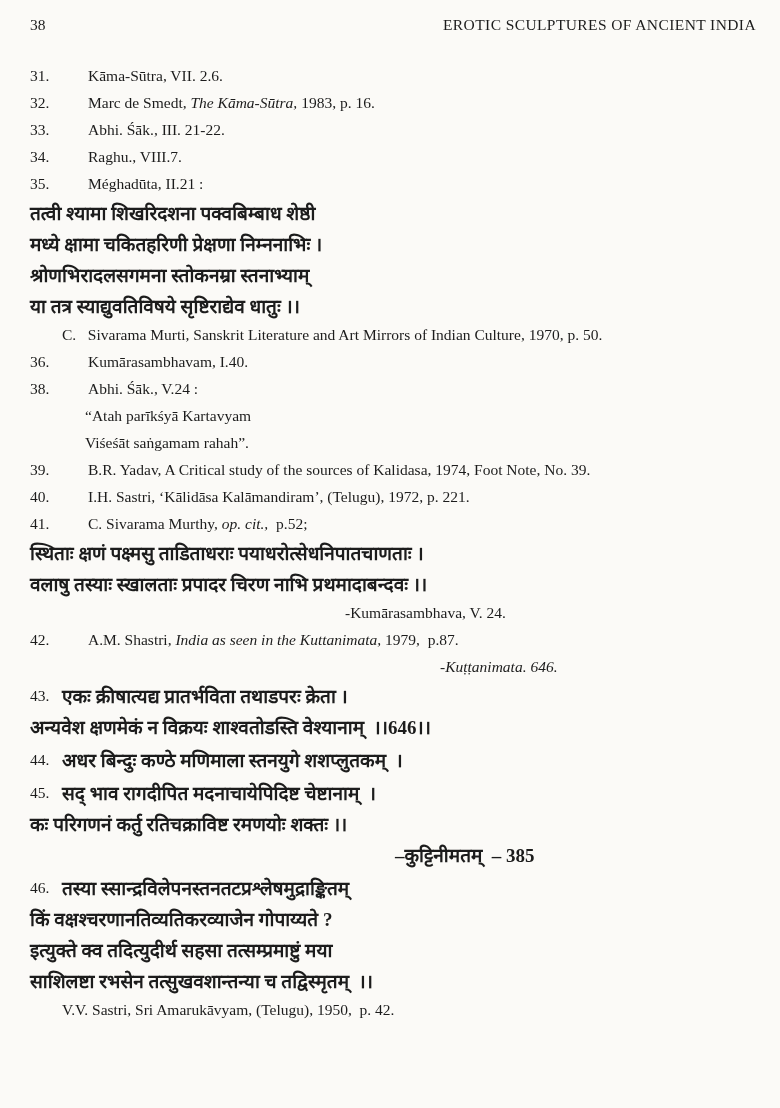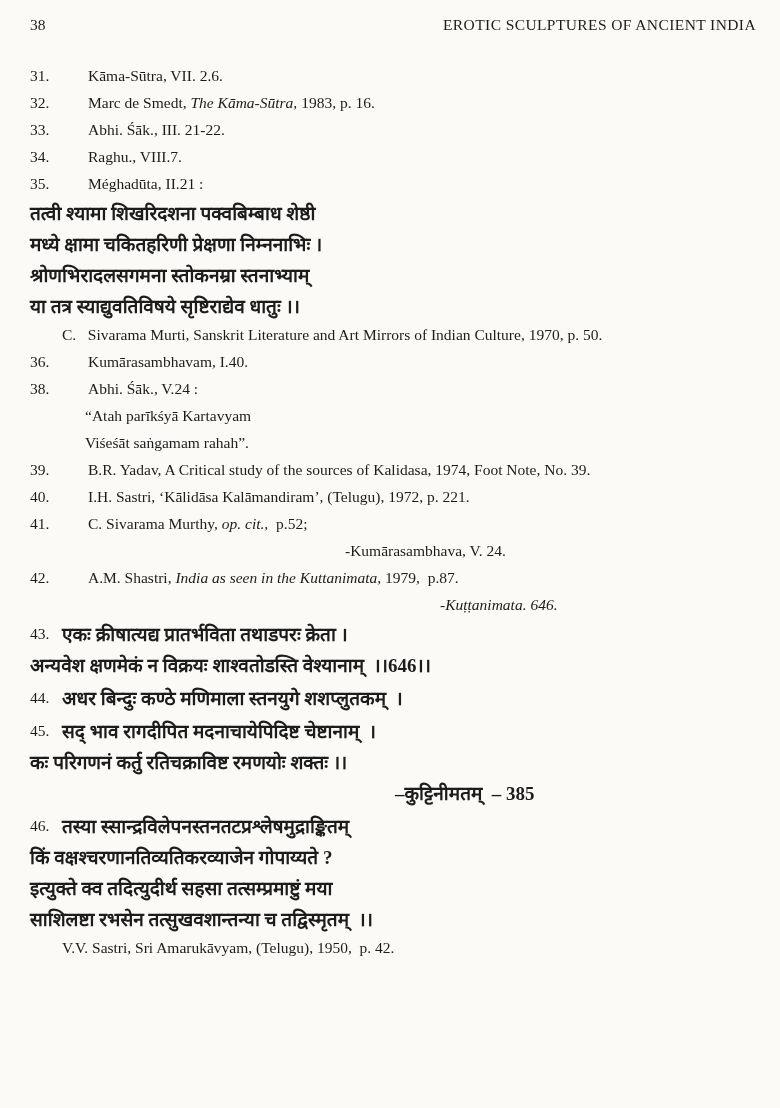--- a/index.html
+++ b/index.html
@@ -59,20 +59,22 @@
       <div class="ln verse-dev">श्रोणभिरादलसगमना स्तोकनम्रा स्तनाभ्याम्</div>
       <div class="ln verse-dev">या तत्र स्याद्युवतिविषये सृष्टिराद्येव धातुः ।।</div>
       <div class="ln note"><span>C.&nbsp;&nbsp; Sivarama Murti, Sanskrit Literature and Art Mirrors of Indian Culture, 1970, p. 50.</span></div>
       <div class="ln ref-lat"><span class="num">36.</span><span class="body"><span>Kumārasambhavam, I.40.</span></span></div>
       <div class="ln ref-lat"><span class="num">38.</span><span class="body"><span>Abhi. Śāk., V.24 :</span></span></div>
       <div class="ln verse-lat">“Atah parīkśyā Kartavyam</div>
       <div class="ln verse-lat">Viśeśāt saṅgamam rahah”.</div>
       <div class="ln ref-lat"><span class="num">39.</span><span class="body"><span>B.R. Yadav, A Critical study of the sources of Kalidasa, 1974, Foot Note, No. 39.</span></span></div>
       <div class="ln ref-lat"><span class="num">40.</span><span class="body"><span>I.H. Sastri, ‘Kālidāsa Kalāmandiram’, (Telugu), 1972, p. 221.</span></span></div>
       <div class="ln ref-lat"><span class="num">41.</span><span class="body"><span>C. Sivarama Murthy, </span><i>op. cit.,</i><span>  p.52;</span></span></div>
+      <div class="ln verse-dev">स्थिताः क्षणं पक्ष्मसु ताडिताधराः पयाधरोत्सेधनिपातचाणताः ।</div>
+      <div class="ln verse-dev">वलाषु तस्याः स्खालताः प्रपादर चिरण नाभि प्रथमादाबन्दवः ।।</div>
       <div class="ln attrib-lat" style="padding-left: 315px;">-Kumārasambhava, V. 24.</div>
       <div class="ln ref-lat"><span class="num">42.</span><span class="body"><span>A.M. Shastri, </span><i>India as seen in the Kuttanimata,</i><span> 1979,  p.87.</span></span></div>
       <div class="ln attrib-lat" style="padding-left: 410px;"><i>-Kuṭṭanimata. 646.</i></div>
       <div class="ln ref-dev"><span class="num">43.</span><span class="body"><span>एकः क्रीषात्यद्य प्रातर्भविता तथाडपरः क्रेता ।</span></span></div>
       <div class="ln verse-dev">अन्यवेश क्षणमेकं न विक्रयः शाश्वतोडस्ति वेश्यानाम्  ।।646।।</div>
       <div class="ln ref-dev gap"><span class="num">44.</span><span class="body"><span>अधर बिन्दुः कण्ठे मणिमाला स्तनयुगे शशप्लुतकम्  ।</span></span></div>
       <div class="ln ref-dev gap"><span class="num">45.</span><span class="body"><span>सद् भाव रागदीपित मदनाचायेपिदिष्ट चेष्टानाम्  ।</span></span></div>
       <div class="ln verse-dev">कः परिगणनं कर्तु रतिचक्राविष्ट रमणयोः शक्तः ।।</div>
       <div class="ln attrib-dev" style="padding-left: 365px;">–कुट्टिनीमतम्  – 385</div>
       <div class="ln ref-dev gap"><span class="num">46.</span><span class="body"><span>तस्या स्सान्द्रविलेपनस्तनतटप्रश्लेषमुद्राङ्कितम्</span></span></div>

